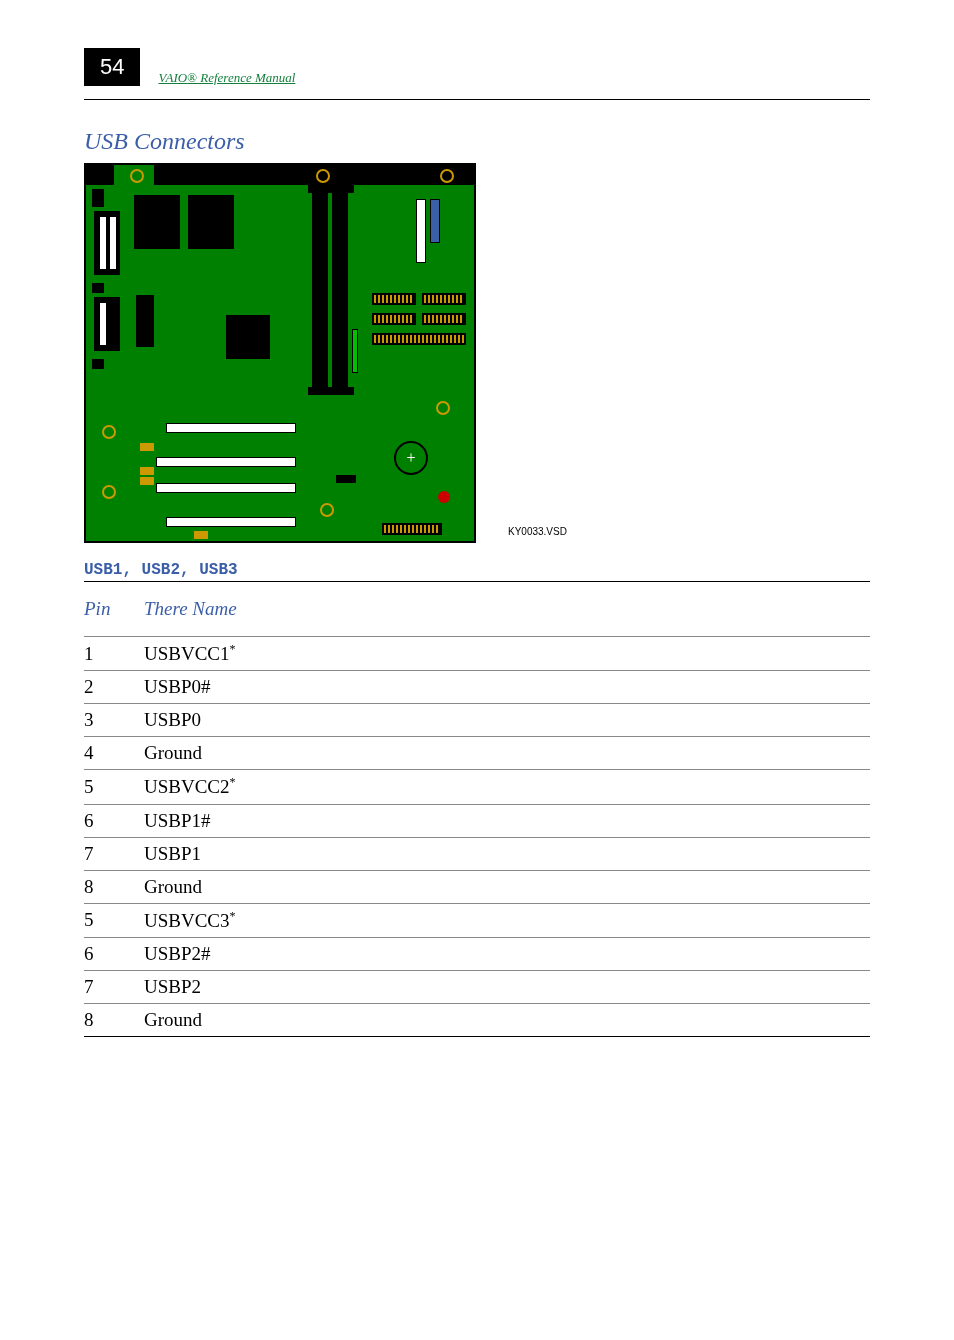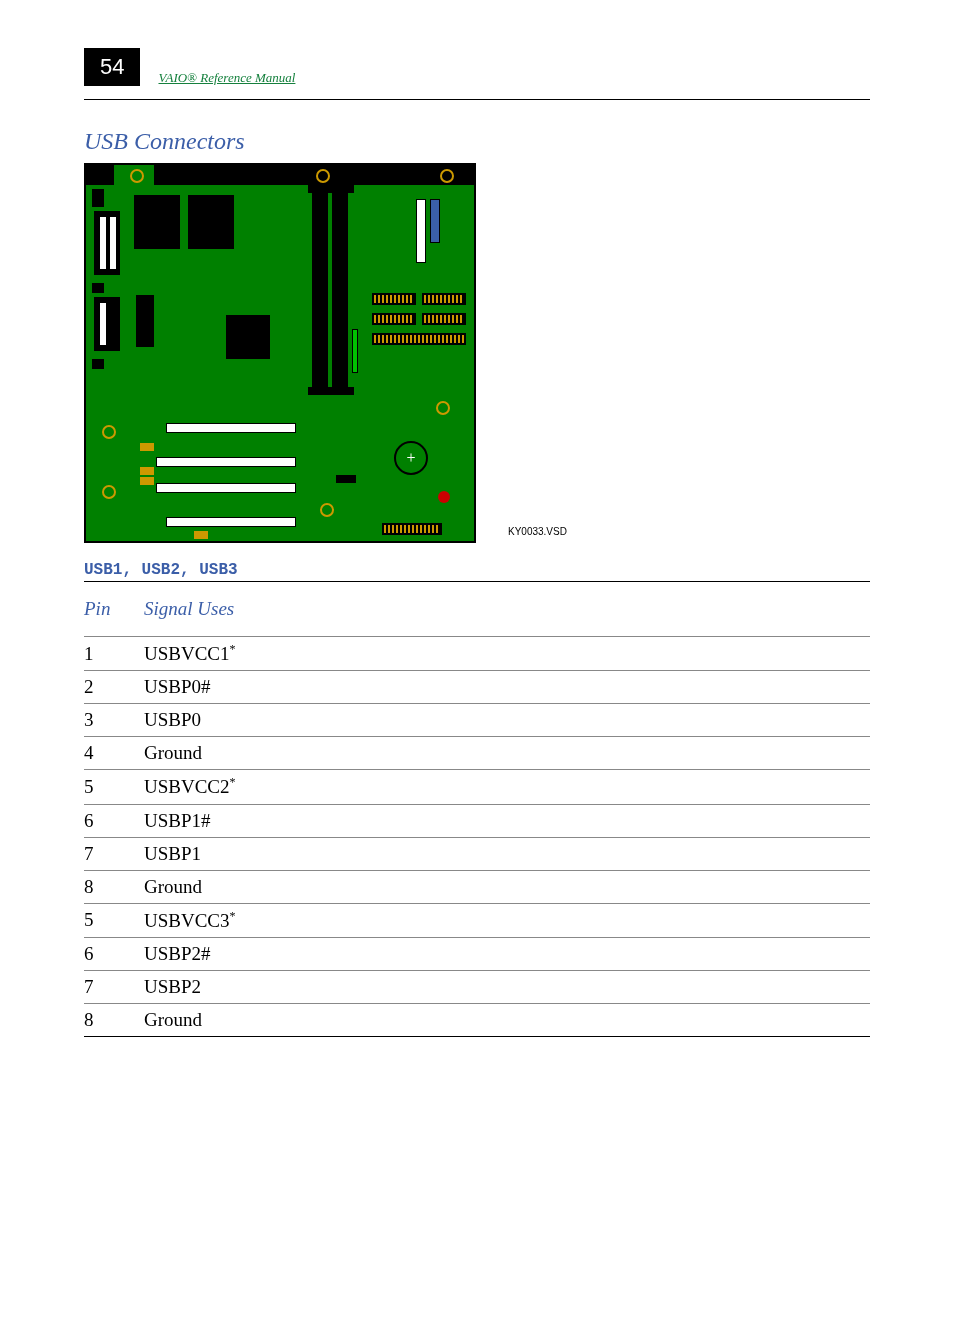--- a/index.html
+++ b/index.html
@@ -126,21 +126,21 @@
     </div>
 
     <div class="figcap">KY0033.VSD</div>
   </div>
 
   <h3 class="tblhead">USB1, USB2, USB3</h3>
   <table class="pins">
     <thead>
       <tr>
         <th class="pin">Pin</th>
-        <th>Signal Uses</th>
+        <th>There Name</th>
       </tr>
     </thead>
     <tbody id="pin-rows">
         <tr>
           <td>1</td>
           <td>USBVCC1<span class="sup">*</span></td>
         </tr>
         <tr>
           <td>2</td>
           <td>USBP0#</td>

